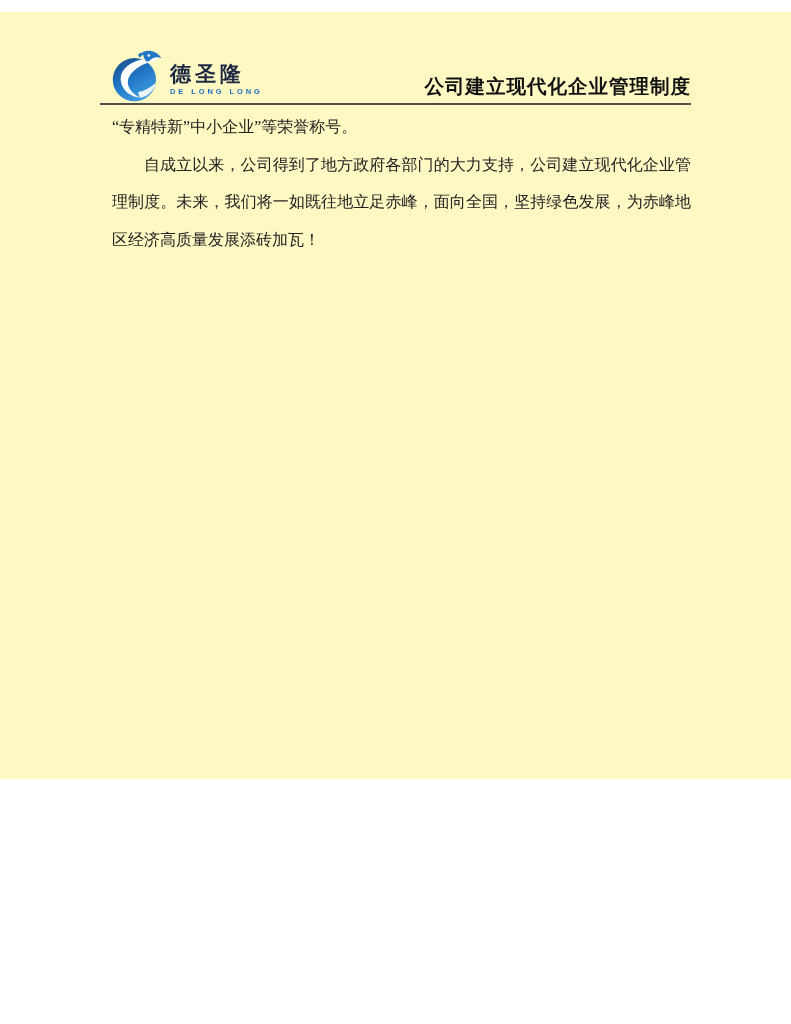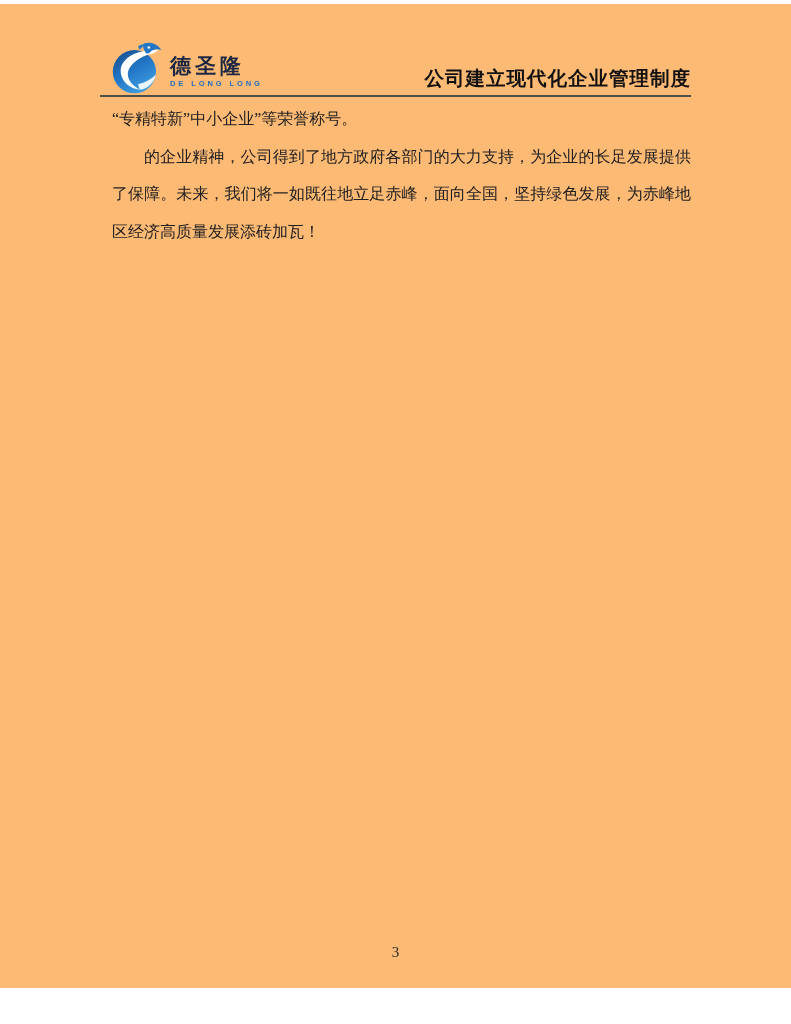--- a/index.html
+++ b/index.html
@@ -1,22 +1,22 @@
 <!DOCTYPE html>
 <html><head>
 <meta charset="utf-8">
 <style>
   * { margin: 0; padding: 0; box-sizing: border-box; }
   html, body { background: #ffffff; }
   .page {
     position: relative;
     width: 791px;
-    height: 984px;
-    background: #fdba74;
-    margin: 4px auto;
+    height: 767px;
+    background: #fef9c3;
+    margin: 12px auto;
     overflow: hidden;
     font-family: "Liberation Serif", "DejaVu Serif", serif;
   }
 
   
   .logo {
     position: absolute;
     left: 111px;
     top: 37px;
     display: flex;
@@ -118,18 +118,18 @@
       <div class="logo-name-en">DE LONG LONG</div>
     </div>
   </div>
 
   <div class="company-name">公司建立现代化企业管理制度</div>
 
   <div class="header-divider"></div>
 
   <div class="body-text">
     <p class="no-indent">“专精特新”中小企业”等荣誉称号。</p>
-    <p>的企业精神，公司得到了地方政府各部门的大力支持，为企业的长足发展提供了保障。未来，我们将一如既往地立足赤峰，面向全国，坚持绿色发展，为赤峰地区经济高质量发展添砖加瓦！</p>
+    <p>自成立以来，公司得到了地方政府各部门的大力支持，公司建立现代化企业管理制度。未来，我们将一如既往地立足赤峰，面向全国，坚持绿色发展，为赤峰地区经济高质量发展添砖加瓦！</p>
   </div>
 
   <div class="footer">3</div>
 
 </div>
 
 </body></html>

